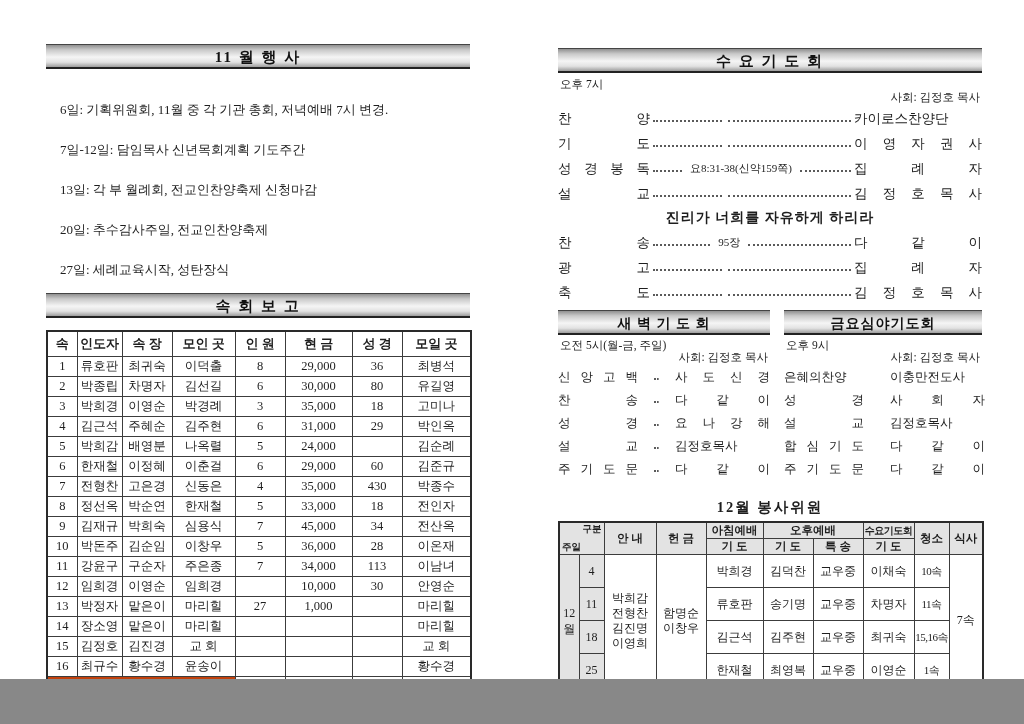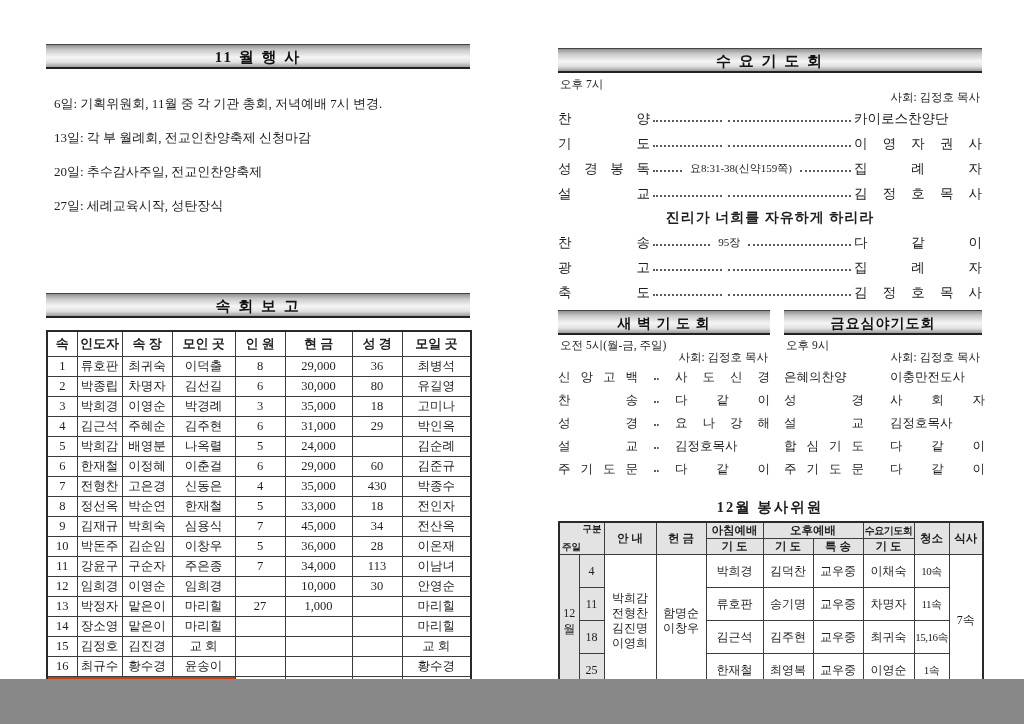--- a/index.html
+++ b/index.html
@@ -17,21 +17,21 @@
     position:absolute;left:0;height:25px;line-height:25px;text-align:center;
     font-weight:bold;font-size:15px;letter-spacing:2px;color:#111;
     border-top:1px solid #444;border-bottom:2px solid #222;
     background:linear-gradient(180deg,#909090 0%,#c9c9c9 22%,#f5f5f5 55%,#e2e2e2 78%,#9d9d9d 100%);
     box-sizing:border-box;white-space:nowrap;
   }
   .bar-wide{width:424px;}
 
   
   .events{position:absolute;top:40px;left:2px;width:420px;}
-  .events p{margin:6px;font-size:13px;line-height:28px;white-space:nowrap;}
+  .events p{margin:12px;font-size:13px;line-height:28px;white-space:nowrap;}
 
   
   table{border-collapse:collapse;table-layout:fixed;}
   .report{position:absolute;top:286px;left:0;width:424px;border:2px solid #2a2a2a;font-size:12.5px;}
   .report th,.report td{border:1px solid #3c3c3c;text-align:center;padding:0;overflow:hidden;white-space:nowrap;}
   .report thead th{height:24px;font-weight:bold;font-size:13px;}
   .report tbody td{height:19px;}
   .report tfoot td{height:20px;}
   .report .total-label{background:#c2410c;font-weight:normal;letter-spacing:6px;}
 
@@ -86,20 +86,21 @@
 <div class="sheet">
 
   <div class="page page-left">
 
     <div class="bar bar-wide" style="top:0;">11 월 행 사</div>
 
     <div class="events">
 
         <p>6일: 기획위원회, 11월 중 각 기관 총회, 저녁예배 7시 변경.</p>
 
+        <p>7일-12일: 담임목사 신년목회계획 기도주간</p>
 
         <p>13일: 각 부 월례회, 전교인찬양축제 신청마감</p>
 
         <p>20일: 추수감사주일, 전교인찬양축제</p>
 
         <p>27일: 세례교육시작, 성탄장식</p>
       </div>
 
     <div class="bar bar-wide" style="top:249px;">속 회 보 고</div>
 

